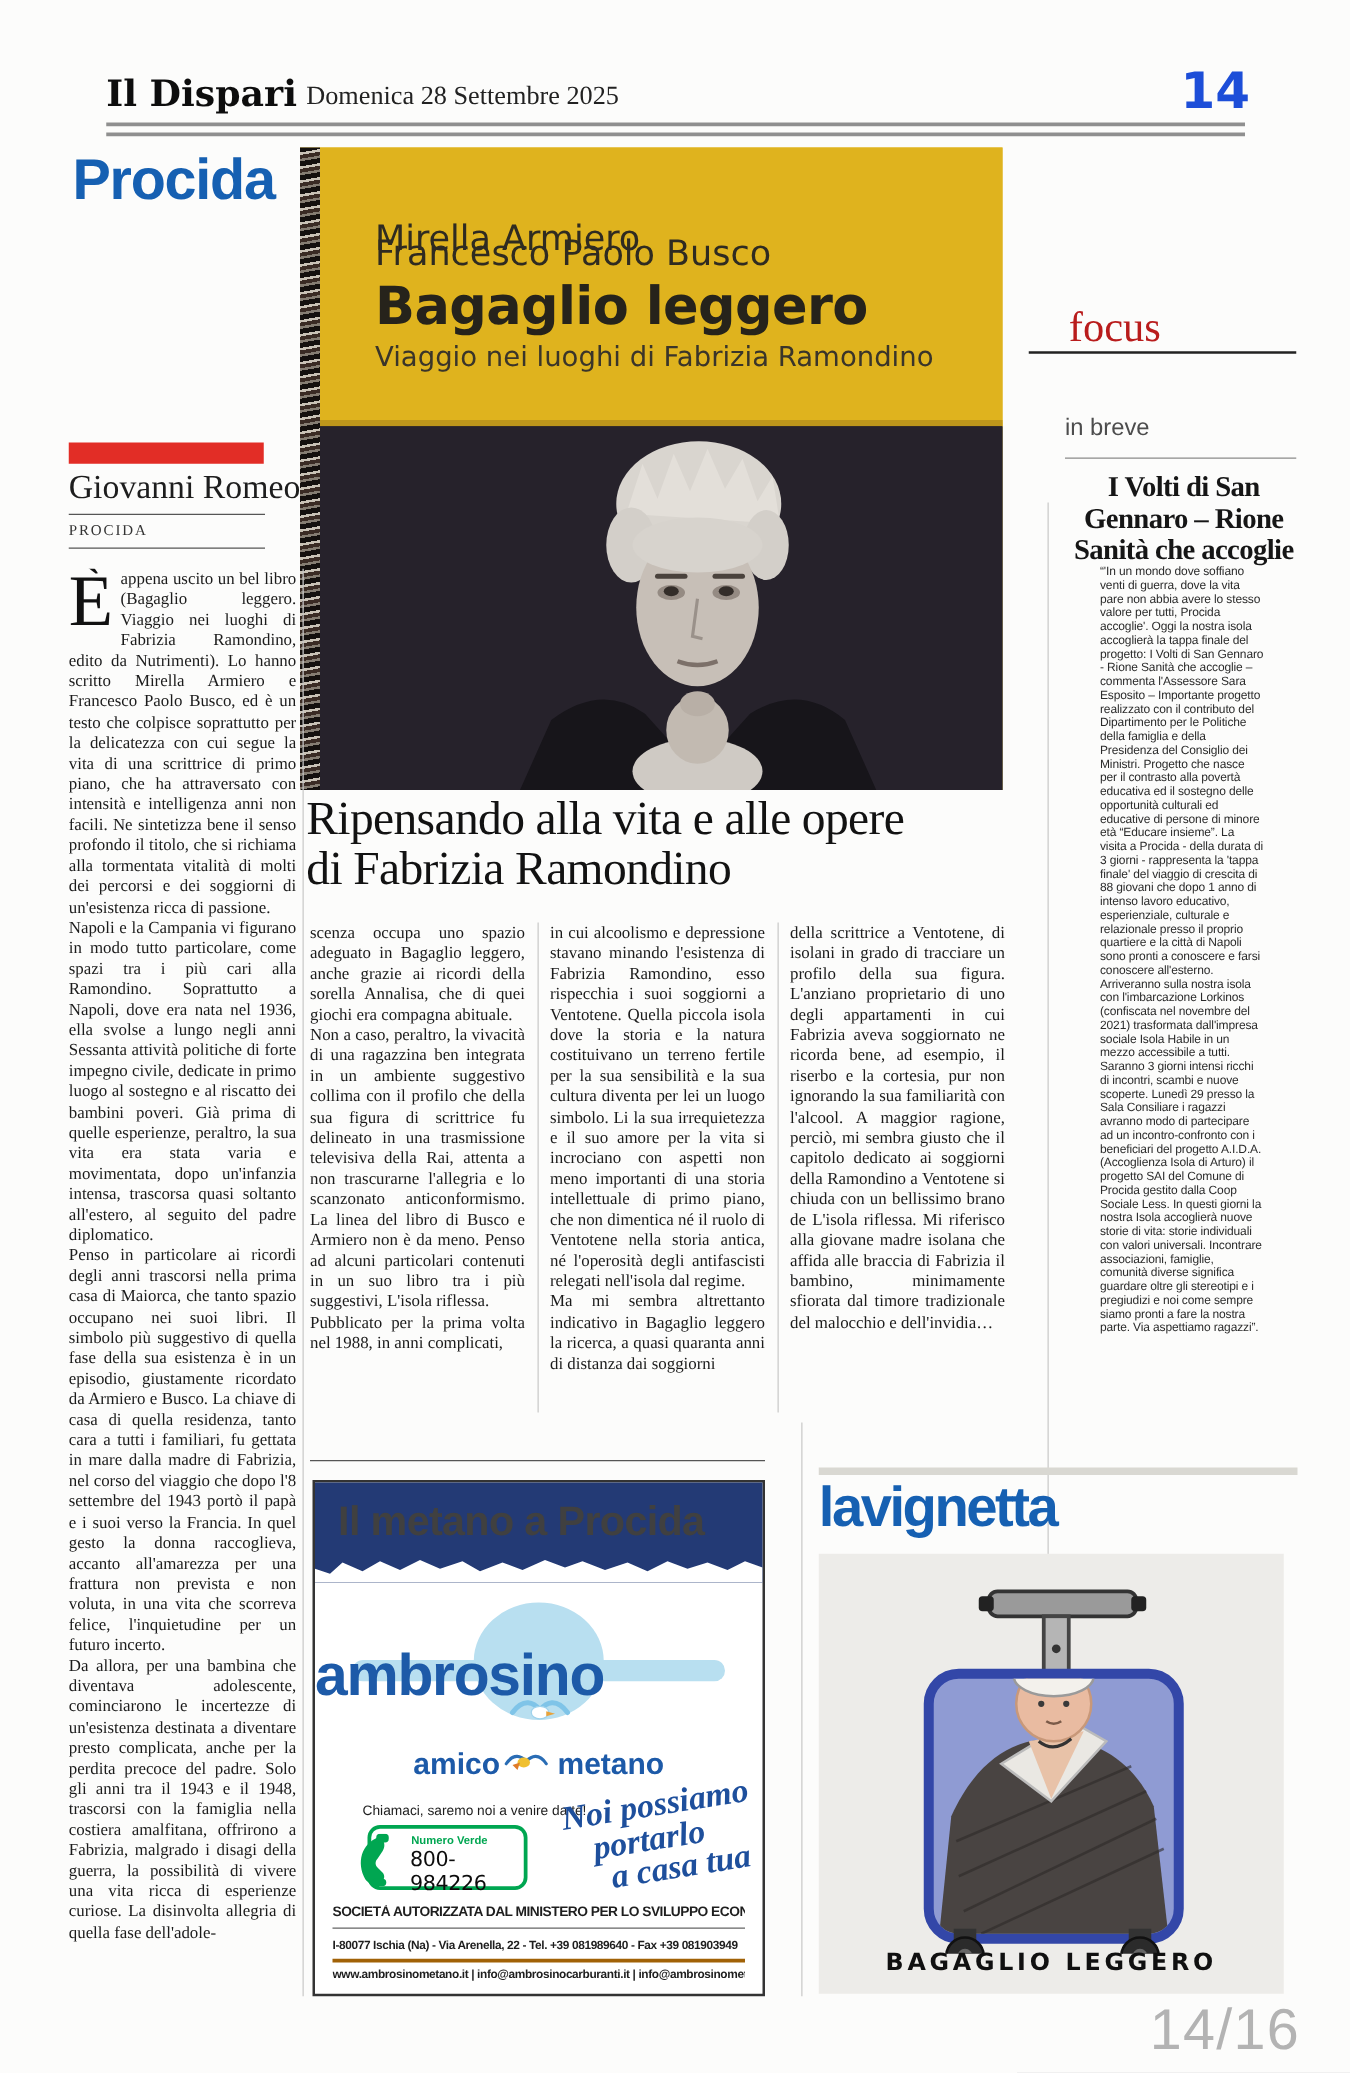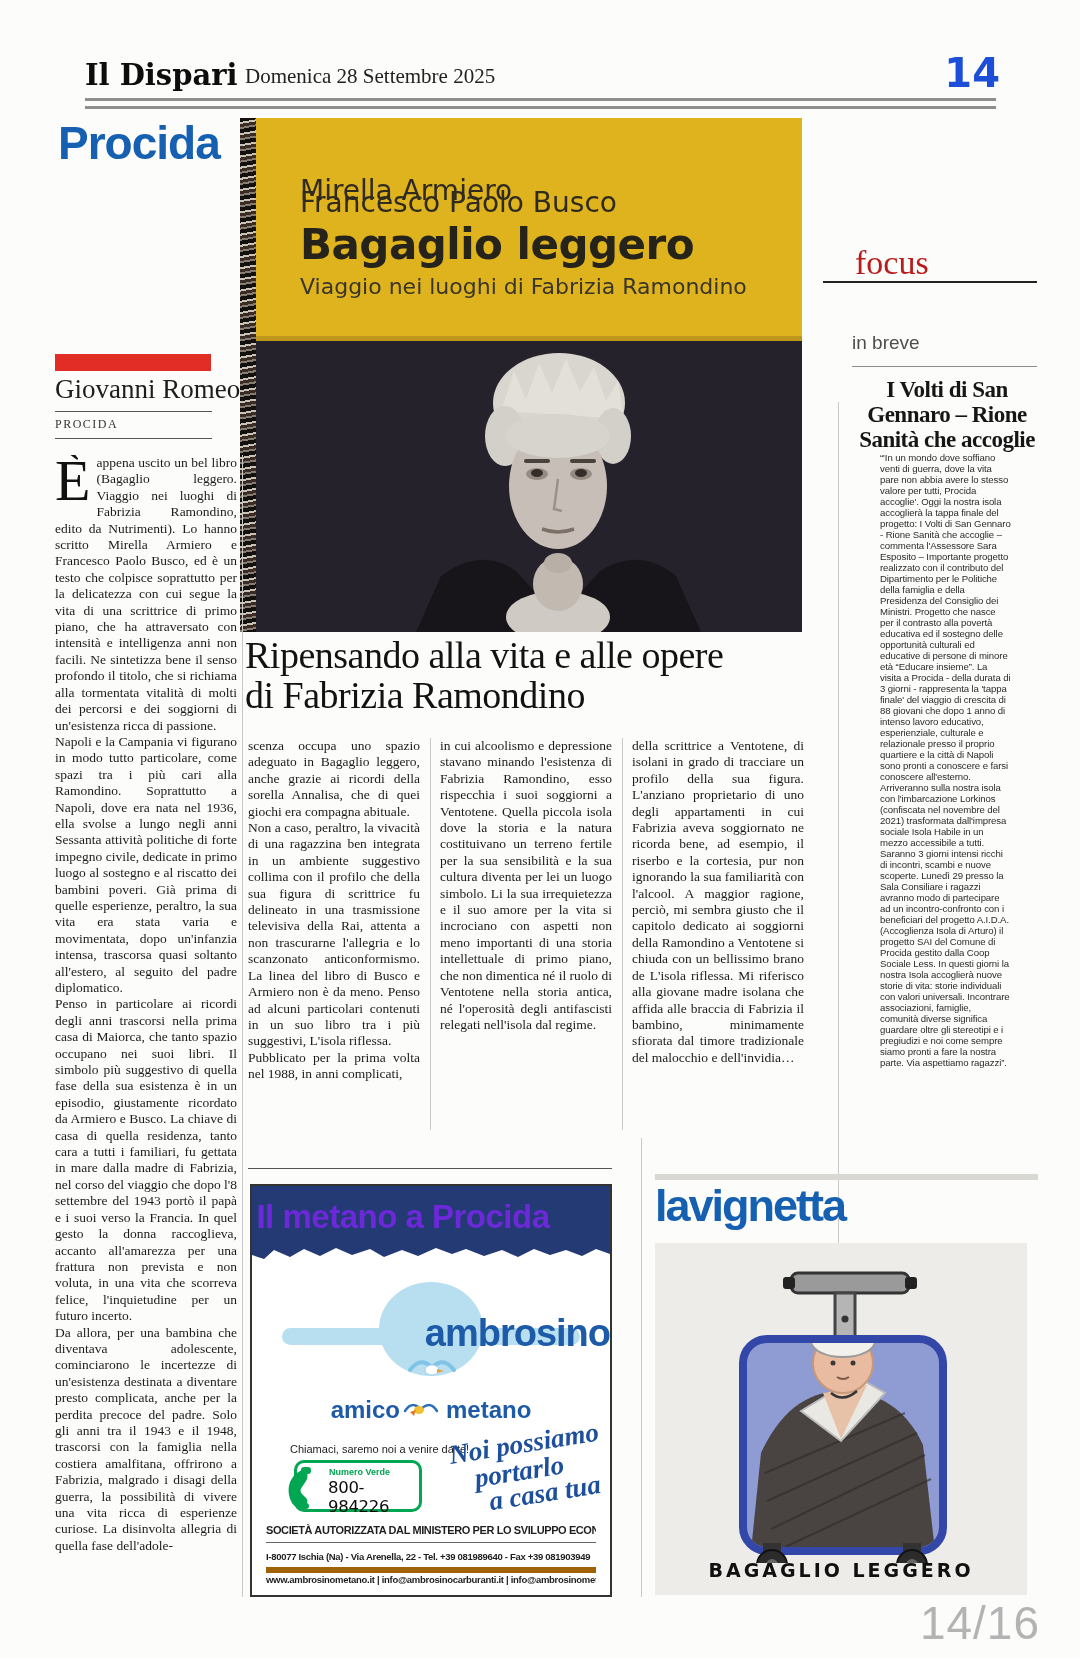--- a/index.html
+++ b/index.html
@@ -61,45 +61,45 @@
   .col2{left:248px;} .col3{left:440px;} .col4{left:632px;}
   .dropcap{float:left;font-size:58px;line-height:48px;padding:2px 6px 0 0;color:#111;}
   .vdiv{width:1px;background:#c9c9c9;}
 
   .hr-ad{left:248px;top:1168px;width:364px;height:1px;background:#555;}
 
   
   .ad{left:250px;top:1184px;width:362px;height:413px;border:2px solid #333;background:#fff;box-sizing:border-box;}
   .ad-band{left:0;top:0;width:358px;height:80px;background:#233a75;}
   .ad-title{left:0;top:12px;width:302px;text-align:center;font-family:"Liberation Sans",sans-serif;
-            font-weight:bold;font-size:33px;color:#6d28d9;letter-spacing:-0.5px;}
+            font-weight:bold;font-size:33px;color:#404040;letter-spacing:-0.5px;padding-left:14px;}
   .ad-torn{left:0;top:58px;width:358px;height:22px;}
   .lg-ellipse{left:127px;top:96px;width:104px;height:94px;background:#b8dff0;border-radius:50%;}
   .lg-bar{left:30px;top:142px;width:298px;height:17px;background:#b8dff0;border-radius:9px;}
-  .lg-text{left:0;top:126px;width:358px;text-align:right;font-family:"Liberation Sans",sans-serif;
-           font-weight:bold;font-size:38px;letter-spacing:-1px;color:#1d5aa8;}
+  .lg-text{left:0;top:126px;width:358px;text-align:left;font-family:"Liberation Sans",sans-serif;
+           font-weight:bold;font-size:47px;letter-spacing:-1px;color:#1d5aa8;}
   .lg-bird{left:155px;top:168px;}
   .amico-row{left:0;top:210px;width:358px;text-align:center;font-family:"Liberation Sans",sans-serif;
              font-weight:bold;font-size:24px;color:#1d5aa8;}
   .amico-row .gap{display:inline-block;width:46px;vertical-align:middle;}
   .ad-call{left:38px;top:257px;width:220px;font-family:"Liberation Sans",sans-serif;font-size:11px;color:#1d1d1d;}
   .ph-box{left:42px;top:274px;width:128px;height:52px;border:3px solid #00a651;border-radius:10px;box-sizing:border-box;}
   .ph-icon{left:-14px;top:4px;}
   .ph-nv{left:32px;top:4px;font-family:"Liberation Sans",sans-serif;font-weight:bold;font-size:9px;color:#00a651;}
   .ph-num{left:31px;top:15px;font-family:"DejaVu Sans",sans-serif;font-weight:normal;font-size:16.5px;
           letter-spacing:-0.3px;color:#0c0c0c;}
   .ad-script{left:196px;top:242px;width:160px;transform:rotate(-9deg);color:#1e4f9c;
              font-style:italic;font-weight:bold;text-align:center;}
   .scr1{font-size:27px;} .scr2{font-size:27px;margin:-4px 0 0 -18px;} .scr3{font-size:27px;margin:-6px 0 0 26px;}
   .ad-soc{left:14px;top:338px;width:330px;font-family:"Liberation Sans",sans-serif;font-weight:bold;
           font-size:11px;letter-spacing:-0.4px;color:#1e1e1e;white-space:nowrap;overflow:hidden;
           border-bottom:1px solid #666;padding-bottom:6px;}
   .ad-addr{left:14px;top:365px;width:330px;font-family:"Liberation Sans",sans-serif;font-weight:bold;
            font-size:9.5px;letter-spacing:-0.3px;color:#1e1e1e;white-space:nowrap;overflow:hidden;
-           border-bottom:6px solid #a16207;padding-bottom:5px;}
+           border-bottom:3px solid #a16207;padding-bottom:5px;}
   .ad-web{left:14px;top:388px;width:330px;font-family:"Liberation Sans",sans-serif;font-weight:bold;
           font-size:9.5px;letter-spacing:-0.3px;color:#1e1e1e;white-space:nowrap;overflow:hidden;}
 
   
   .lv-bar{left:655px;top:1174px;width:383px;height:6px;background:#d9d8d2;}
   .lv-label{left:655px;top:1180px;font-family:"Liberation Sans",sans-serif;font-weight:bold;
             font-size:45px;letter-spacing:-2px;color:#1660b2;}
   .lv-panel{left:655px;top:1243px;width:372px;height:352px;background:#edece9;}
   .lv-caption{left:0;bottom:14px;width:100%;text-align:center;font-family:"DejaVu Sans",sans-serif;
               font-weight:bold;font-size:19px;letter-spacing:3px;color:#101010;}
@@ -184,20 +184,21 @@
 
   <div class="abs bodycol colm col2">
     <p>scenza occupa uno spazio adeguato in Bagaglio leggero, anche grazie ai ricordi della sorella Annalisa, che di quei giochi era compagna abituale.</p>
     <p>Non a caso, peraltro, la vivacità di una ragazzina ben integrata in un ambiente suggestivo collima con il profilo che della sua figura di scrittrice fu delineato in una trasmissione televisiva della Rai, attenta a non trascurarne l'allegria e lo scanzonato anticonformismo. La linea del libro di Busco e Armiero non è da meno. Penso ad alcuni particolari contenuti in un suo libro tra i più suggestivi, L'isola riflessa.</p>
     <p>Pubblicato per la prima volta nel 1988, in anni complicati,</p>
   </div>
   <div class="abs vdiv" style="left:430px;top:738px;height:392px"></div>
 
   <div class="abs bodycol colm col3">
     <p>in cui alcoolismo e depressione stavano minando l'esistenza di Fabrizia Ramondino, esso rispecchia i suoi soggiorni a Ventotene. Quella piccola isola dove la storia e la natura costituivano un terreno fertile per la sua sensibilità e la sua cultura diventa per lei un luogo simbolo. Li la sua irrequietezza e il suo amore per la vita si incrociano con aspetti non meno importanti di una storia intellettuale di primo piano, che non dimentica né il ruolo di Ventotene nella storia antica, né l'operosità degli antifascisti relegati nell'isola dal regime.</p>
+    <p>Ma mi sembra altrettanto indicativo in Bagaglio leggero la ricerca, a quasi quaranta anni di distanza dai soggiorni</p>
   </div>
   <div class="abs vdiv" style="left:622px;top:738px;height:392px"></div>
 
   <div class="abs bodycol colm col4">
     <p>della scrittrice a Ventotene, di isolani in grado di tracciare un profilo della sua figura. L'anziano proprietario di uno degli appartamenti in cui Fabrizia aveva soggiornato ne ricorda bene, ad esempio, il riserbo e la cortesia, pur non ignorando la sua familiarità con l'alcool. A maggior ragione, perciò, mi sembra giusto che il capitolo dedicato ai soggiorni della Ramondino a Ventotene si chiuda con un bellissimo brano de L'isola riflessa. Mi riferisco alla giovane madre isolana che affida alle braccia di Fabrizia il bambino, minimamente sfiorata dal timore tradizionale del malocchio e dell'invidia…</p>
   </div>
 
   <div class="abs hr-ad"></div>
   <div class="abs vdiv" style="left:641px;top:1138px;height:459px"></div>
 

